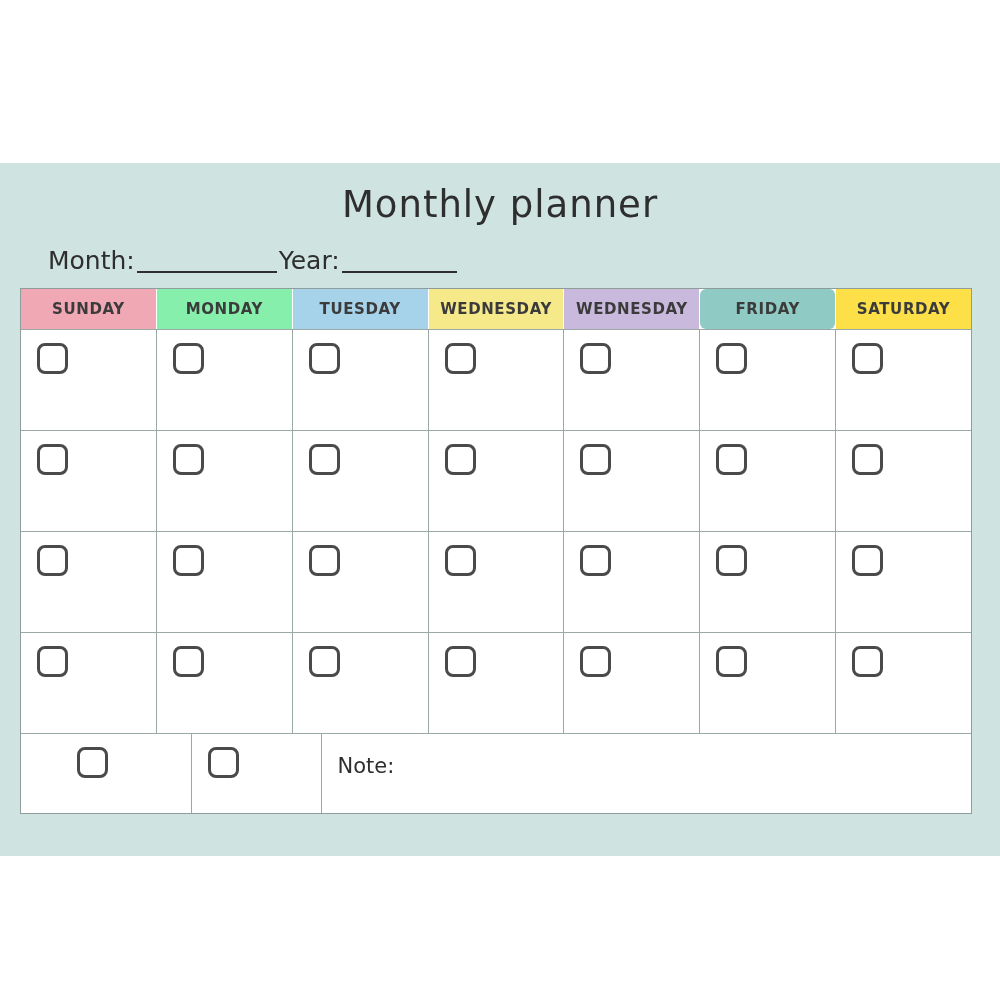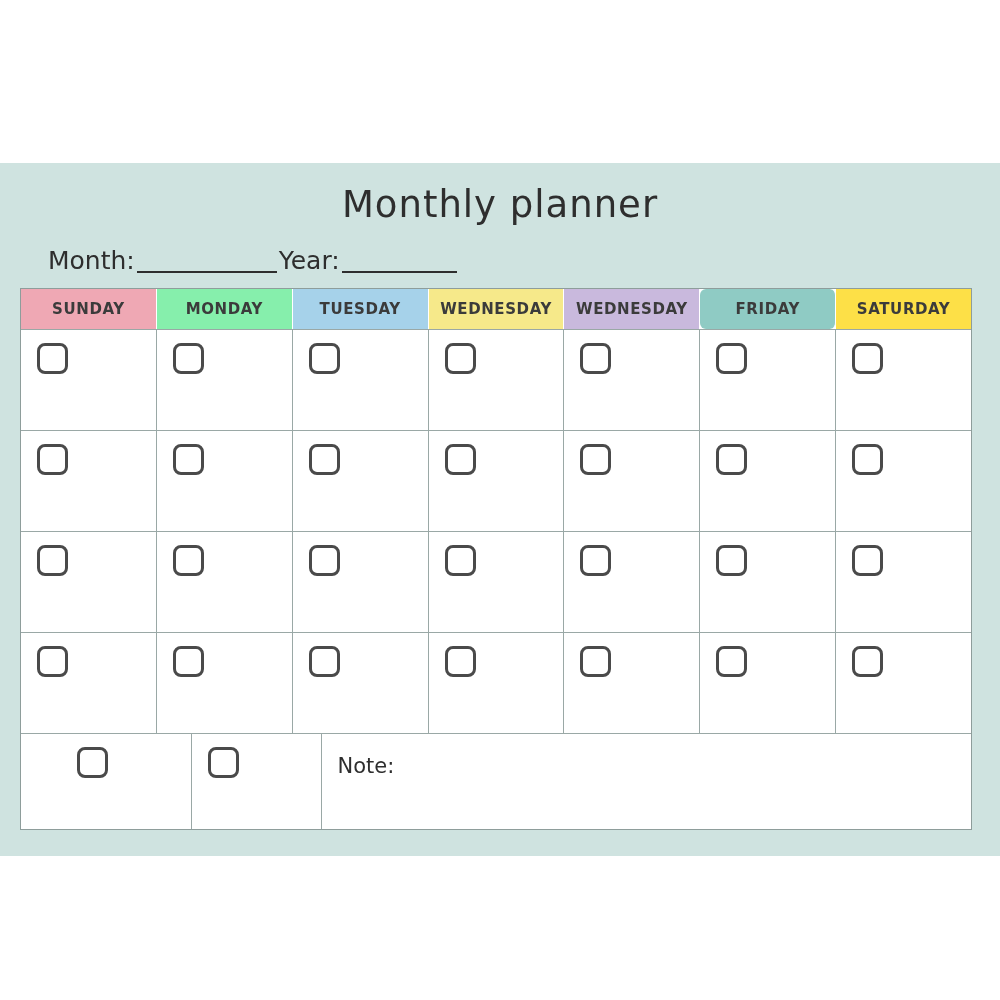--- a/index.html
+++ b/index.html
@@ -117,21 +117,21 @@
     border: 3px solid #4a4a4a;
     border-radius: 8px;
     box-sizing: border-box;
     background: transparent;
   }
 
   
   .last-row {
     display: flex;
     width: 100%;
-    height: 96px;
+    height: 80px;
     border-top: 1px solid #9aa8a6;
     box-sizing: border-box;
     padding-left: 40px;
   }
   .last-row .day-cell { flex: 1 1 0; }
   .note-cell {
     flex: 5 1 0;
     position: relative;
     box-sizing: border-box;
   }

